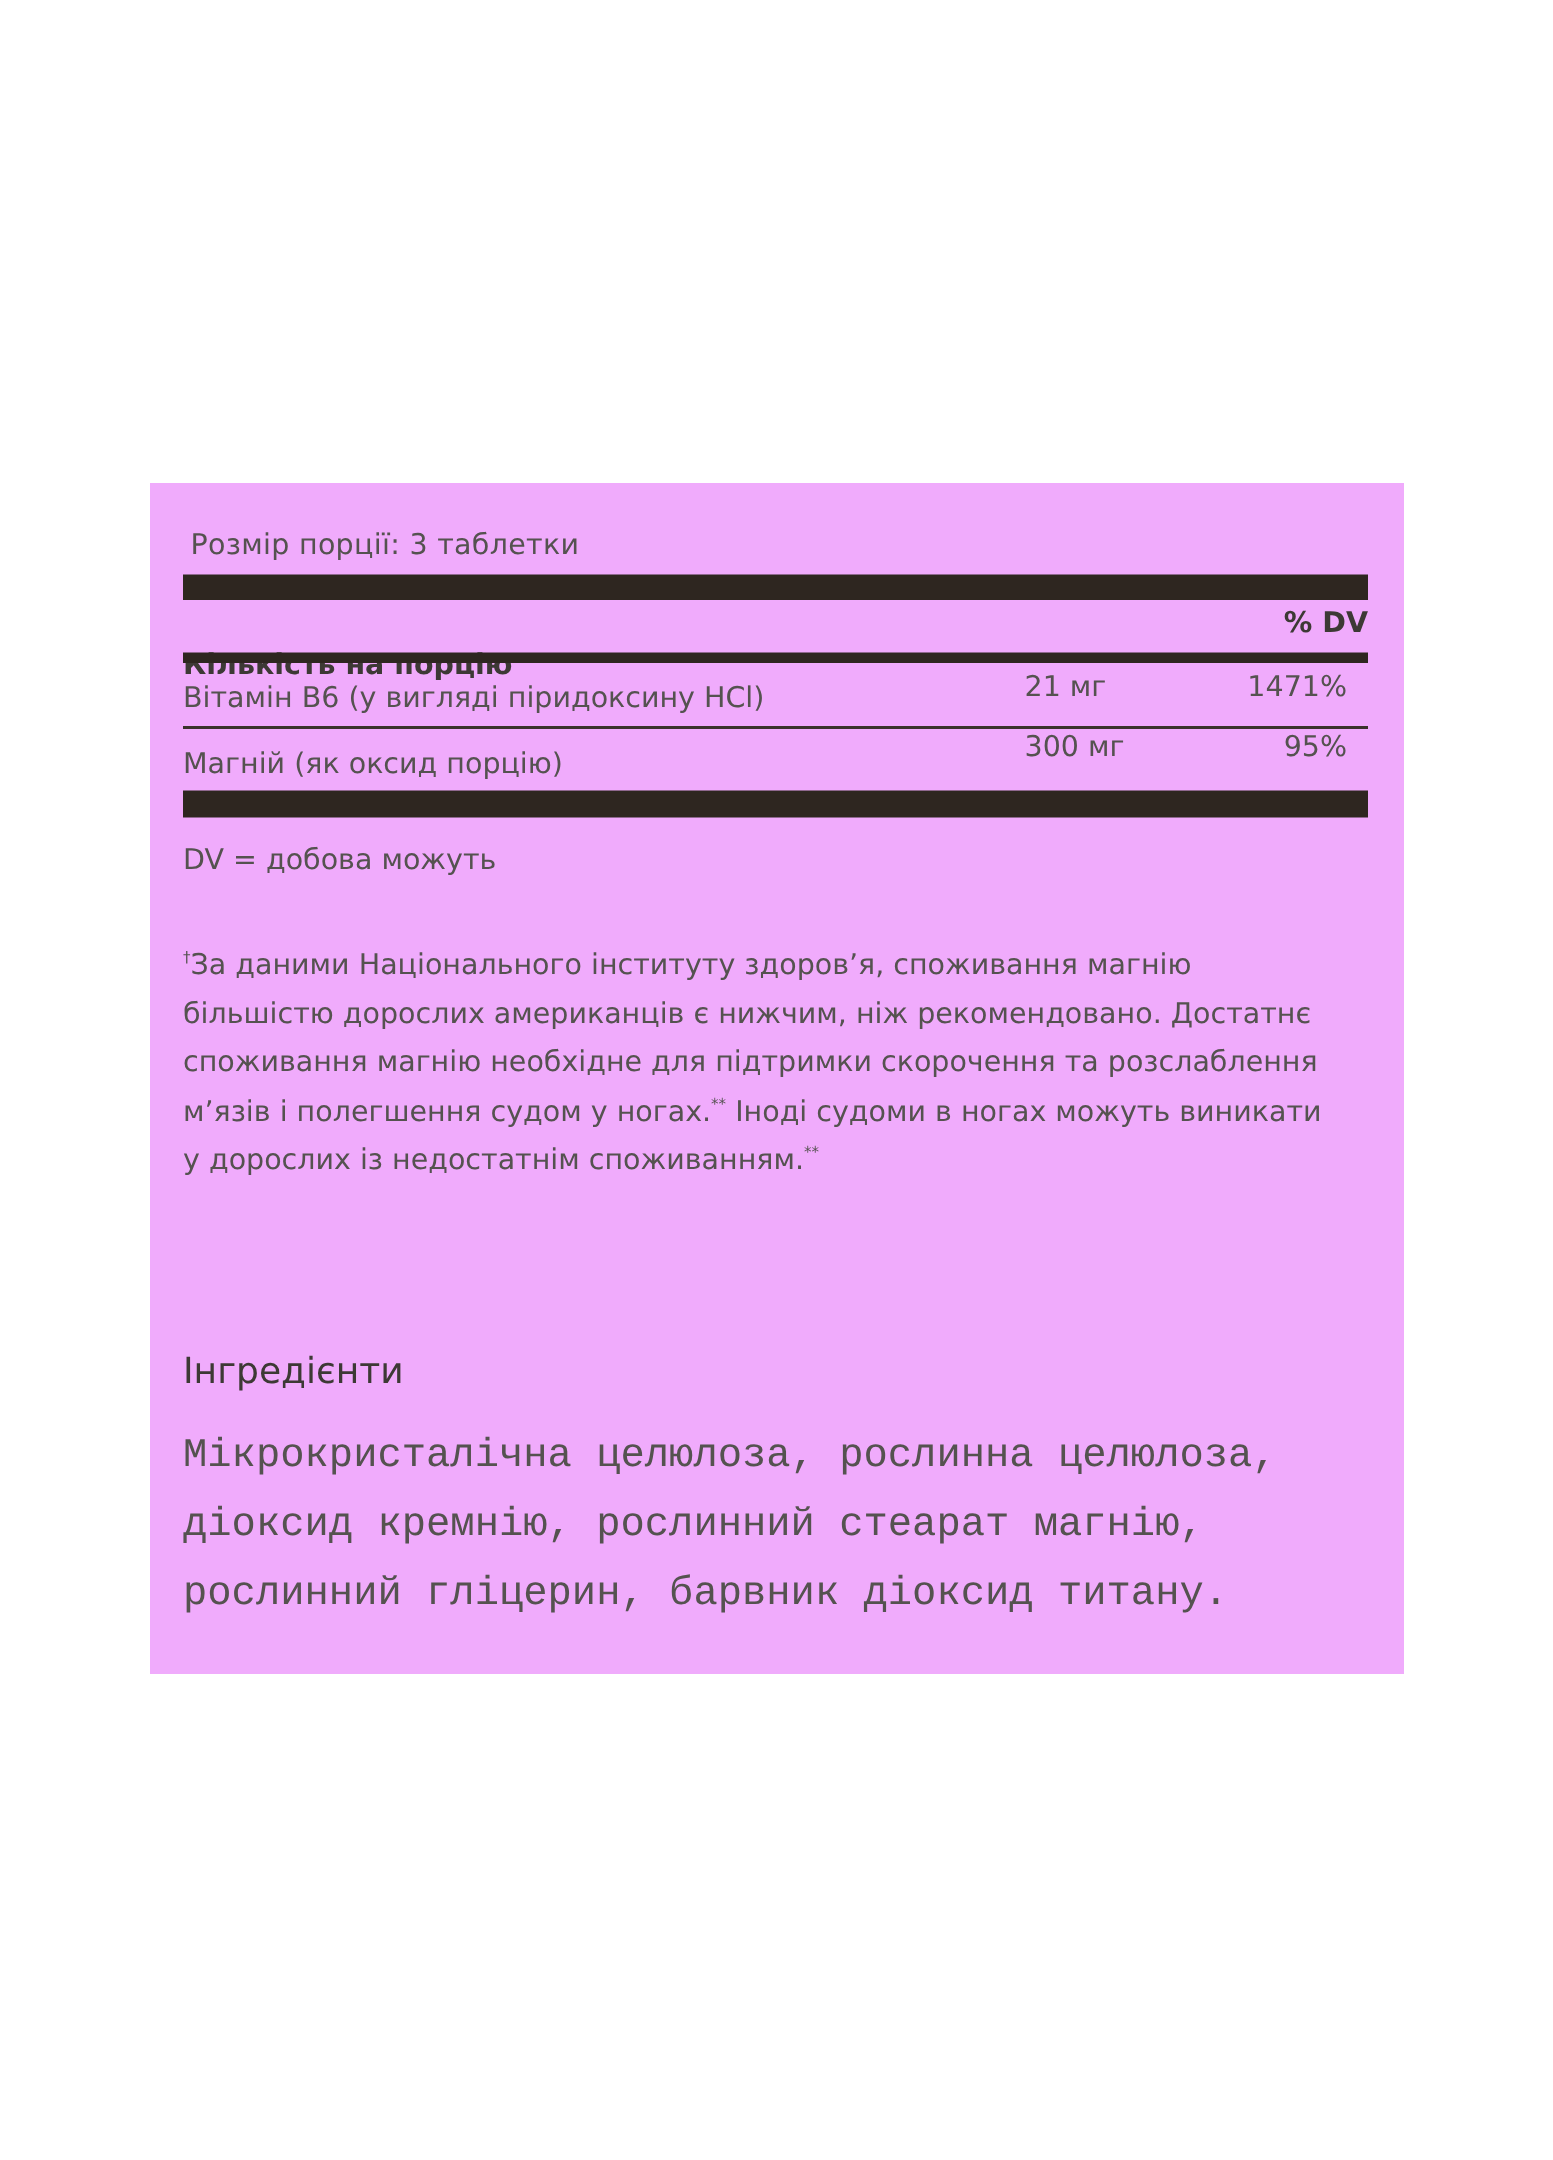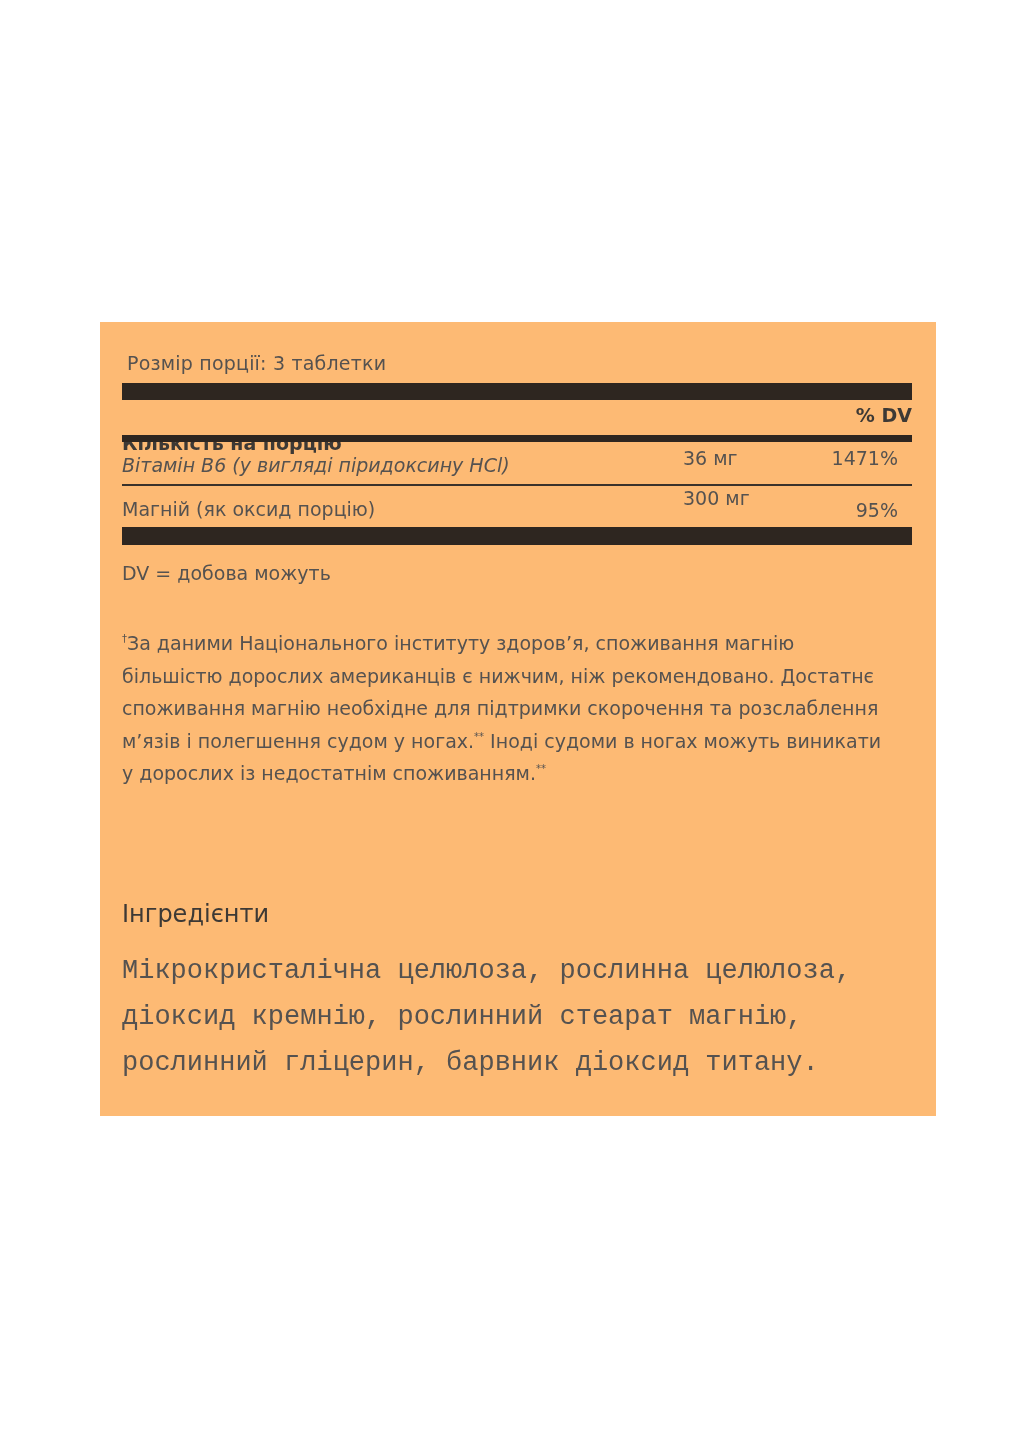--- a/index.html
+++ b/index.html
@@ -14,21 +14,21 @@
       overflow: hidden;
       font-family: "DejaVu Sans", "Liberation Sans", sans-serif;
       color: #4f4c48;
     }
     .panel {
       position: absolute;
       left: 100px;
       top: 322px;
       width: 836px;
       height: 794px;
-      background: #fdba74;
+      background: #f0abfc;
     }
     .serving {
       position: absolute;
       left: 27px;
       top: 30px;
       font-size: 19px;
       color: #555250;
       letter-spacing: 0.2px;
     }
     .bar {
@@ -59,27 +59,27 @@
       position: absolute;
       left: 22px;
       width: 790px;
       font-size: 19px;
       color: #555250;
     }
     .row .name { position: absolute; left: 0; }
     .row .amt { position: absolute; left: 561px; }
     .row .dv { position: absolute; right: 14px; text-align: right; }
     .row.r1 { top: 122px; height: 40px; }
-    .row.r1 .name { top: 10px; font-style: italic; }
+    .row.r1 .name { top: 10px; }
     .row.r1 .amt { top: 3px; }
     .row.r1 .dv { top: 3px; text-align: center; }
     .row.r2 { top: 165px; height: 40px; }
     .row.r2 .name { top: 11px; }
     .row.r2 .amt { top: 0px; }
-    .row.r2 .dv { top: 12px; }
+    .row.r2 .dv { top: 0px; }
 
     .dv-note {
       position: absolute;
       left: 22px;
       top: 240px;
       font-size: 19px;
       color: #555250;
     }
     .footnote {
       position: absolute;
@@ -125,21 +125,21 @@
 
   <div class="hdr-row">
     <span class="left">Кількість на порцію</span>
     <span class="right">% DV</span>
   </div>
 
   <div class="bar mid"></div>
 
   <div class="row r1">
     <span class="name">Вітамін B6 (у вигляді піридоксину HCl)</span>
-    <span class="amt">36 мг</span>
+    <span class="amt">21 мг</span>
     <span class="dv">1471%</span>
   </div>
 
   <div class="bar thin"></div>
 
   <div class="row r2">
     <span class="name">Магній (як оксид порцію)</span>
     <span class="amt">300 мг</span>
     <span class="dv">95%</span>
   </div>

